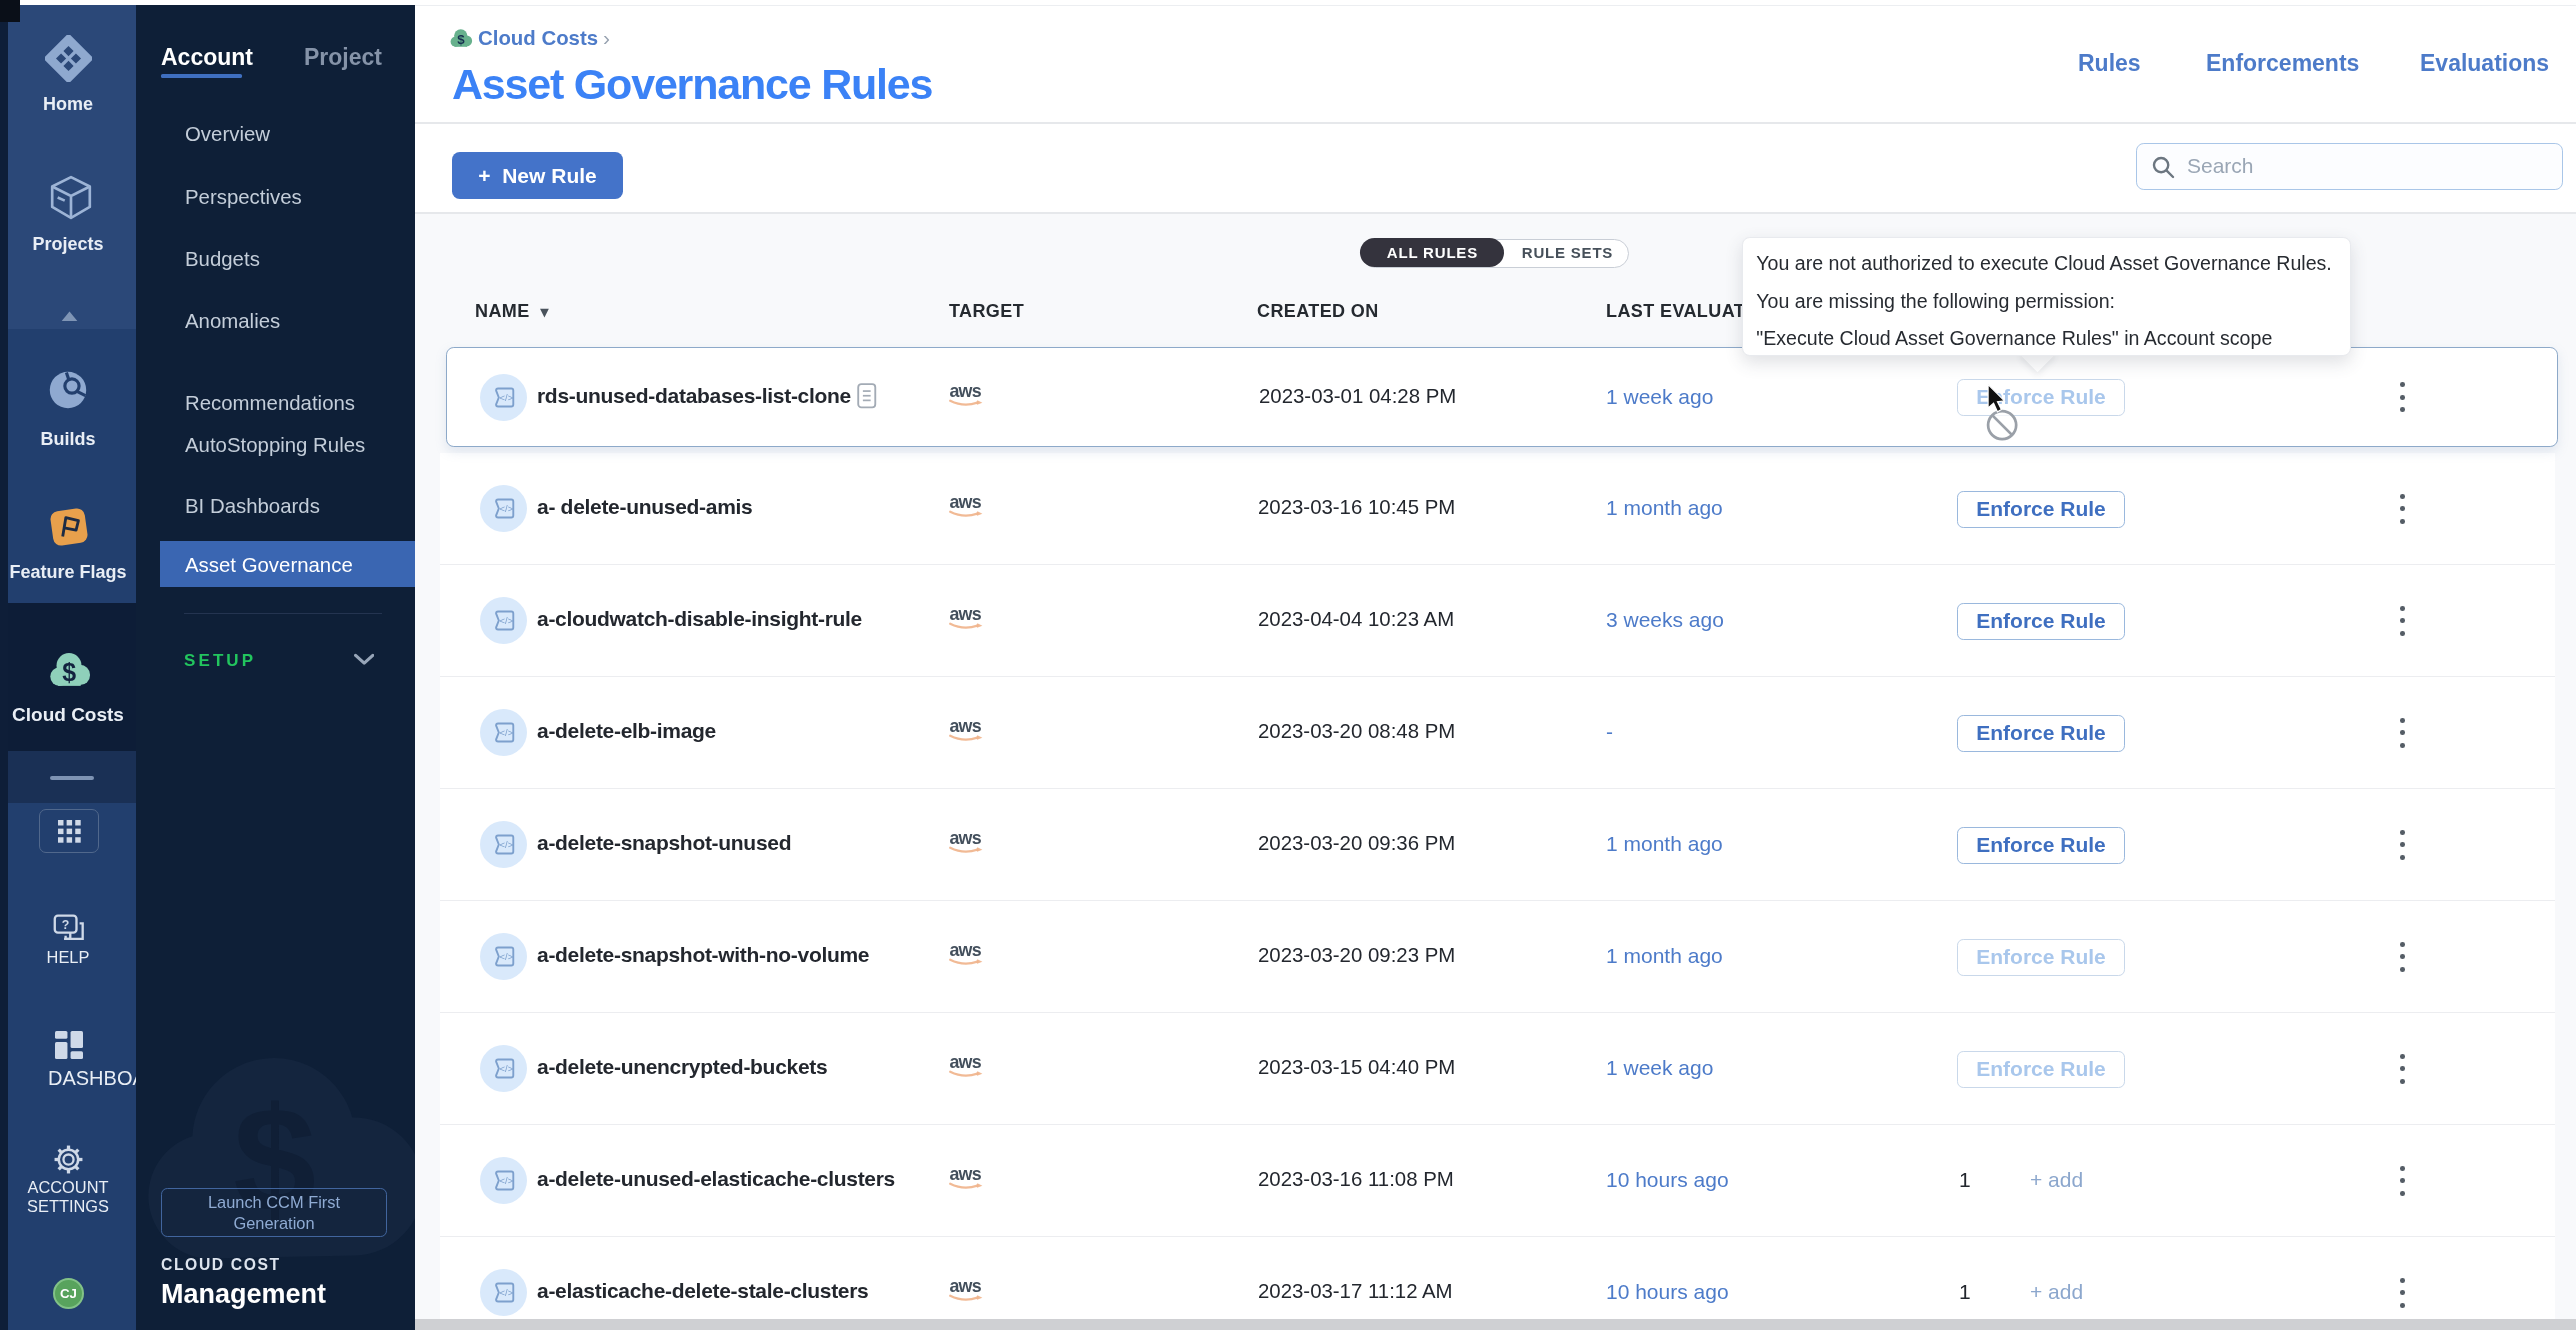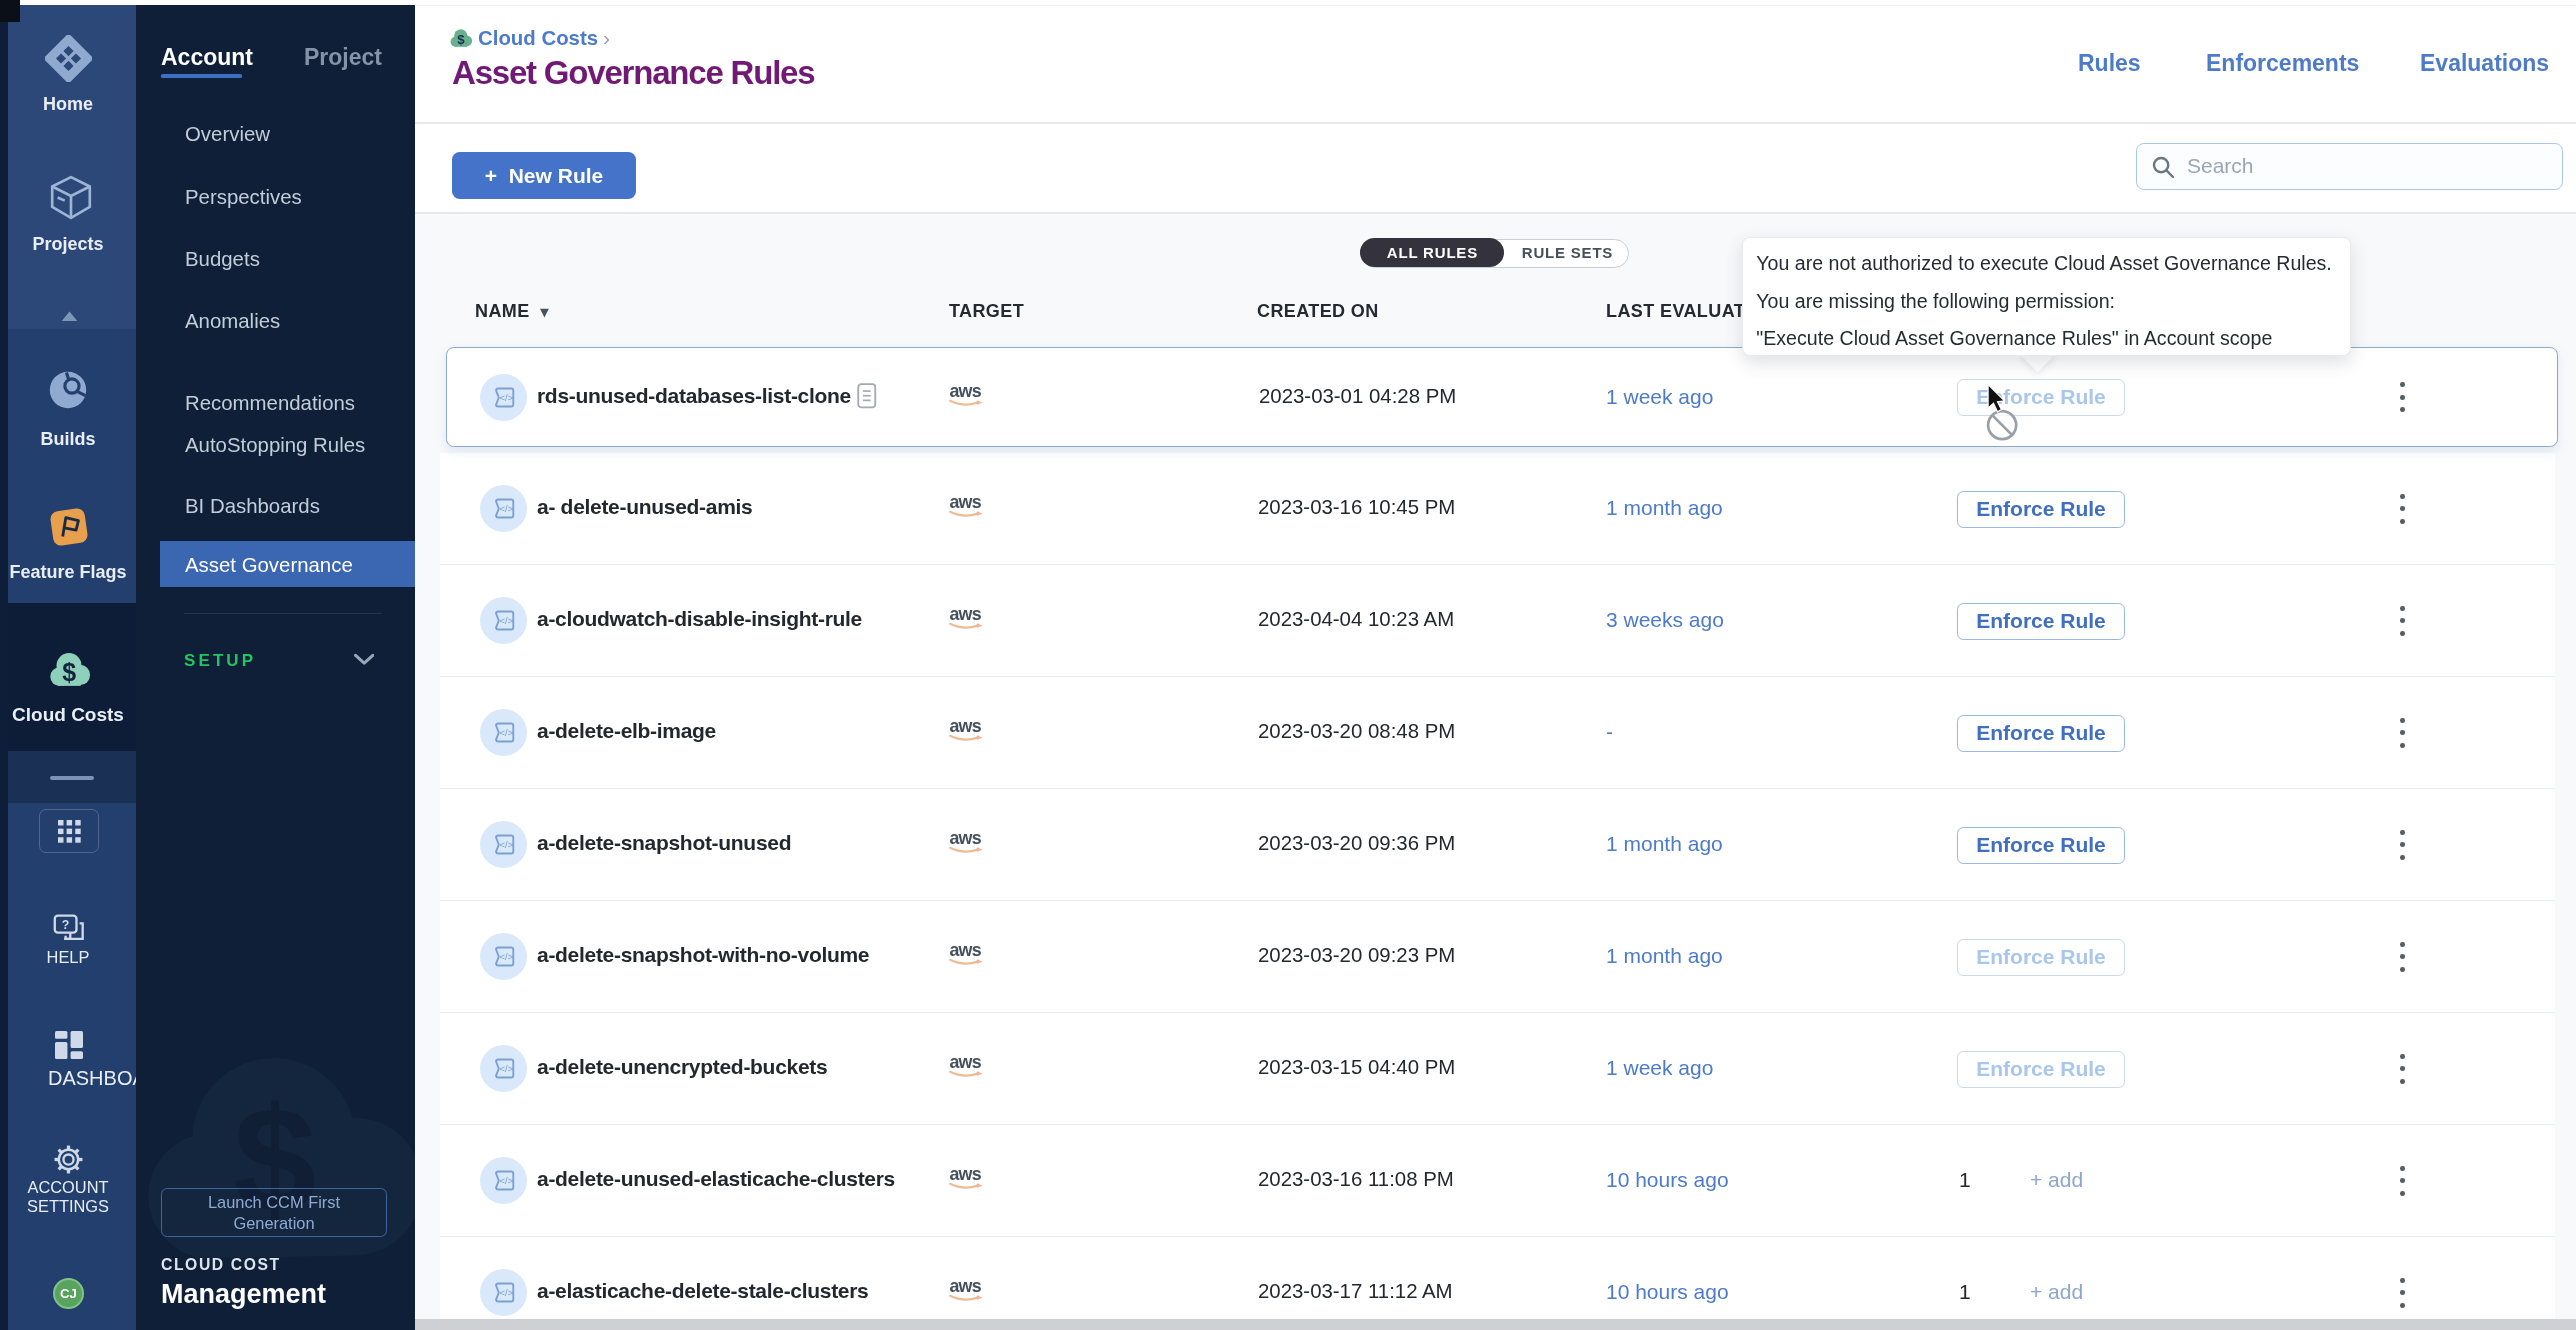--- a/index.html
+++ b/index.html
@@ -36,24 +36,24 @@
 
 #content { left:415px; top:0; width:2161px; height:1331px; background:#fff; }
 #tablebg { left:0px; top:214px; width:2161px; height:1117px; background:#f8f9fb; }
 #hr1 { left:0; top:122px; width:2161px; height:1.6px; background:#e6e8eb; }
 #hr2 { left:0; top:212px; width:2161px; height:1.6px; background:#e6e8eb; }
 #topline { left:0; top:4.7px; width:2161px; height:1.6px; background:#eceef1; }
 #botstrip { left:0; top:1319px; width:2161px; height:11.7px; background:#cfd0d3; z-index:30; }
 
 .bc-text { left:63px; top:27px; font-size:20.4px; font-weight:600; color:#4d7bc9; }
 .bc-chev { left:188px; top:26px; font-size:21px; color:#97a2b0; }
-#title { left:37px; top:54px; font-size:33px; font-weight:700; color:#701a75; letter-spacing:-1.2px; }
+#title { left:37px; top:60px; font-size:43px; font-weight:700; color:#3b82f6; letter-spacing:-1.2px; }
 .navlink { position:absolute; top:50px; font-size:23px; font-weight:600; color:#4d7bc9; }
 
-#newrule { left:37px; top:152px; width:184px; height:47px; background:#4473c9; border-radius:7.8px;
+#newrule { left:37px; top:152px; width:171px; height:47px; background:#4473c9; border-radius:7.8px;
   color:#fff; font-size:21px; font-weight:600; line-height:47px; text-align:center; }
 #search { left:1721px; top:143px; width:427px; height:47px; border:1.6px solid #a9c6e8; border-radius:7.8px;
   background:#fcfdff; }
 #search span { position:absolute; left:50px; top:10.2px; font-size:21px; color:#9aa6b5; }
 
 #toggle { left:946px; top:239px; width:268px; height:29px; border:1.6px solid #c9ced6; border-radius:15.7px; background:#fff;padding-left:40px; }
 #toggle .seg1 { position:absolute; left:-1.6px; top:-1.6px; width:144px; height:29px; background:#34333d; border-radius:15.7px;
   color:#fff; font-size:15px; font-weight:700; letter-spacing:0.8px; text-align:center; line-height:29px; }
 #toggle .seg2 { position:absolute; left:143px; top:0; width:125px; height:26px; color:#46505a;
   font-size:15px; font-weight:700; letter-spacing:0.8px; text-align:center; line-height:26px; }

